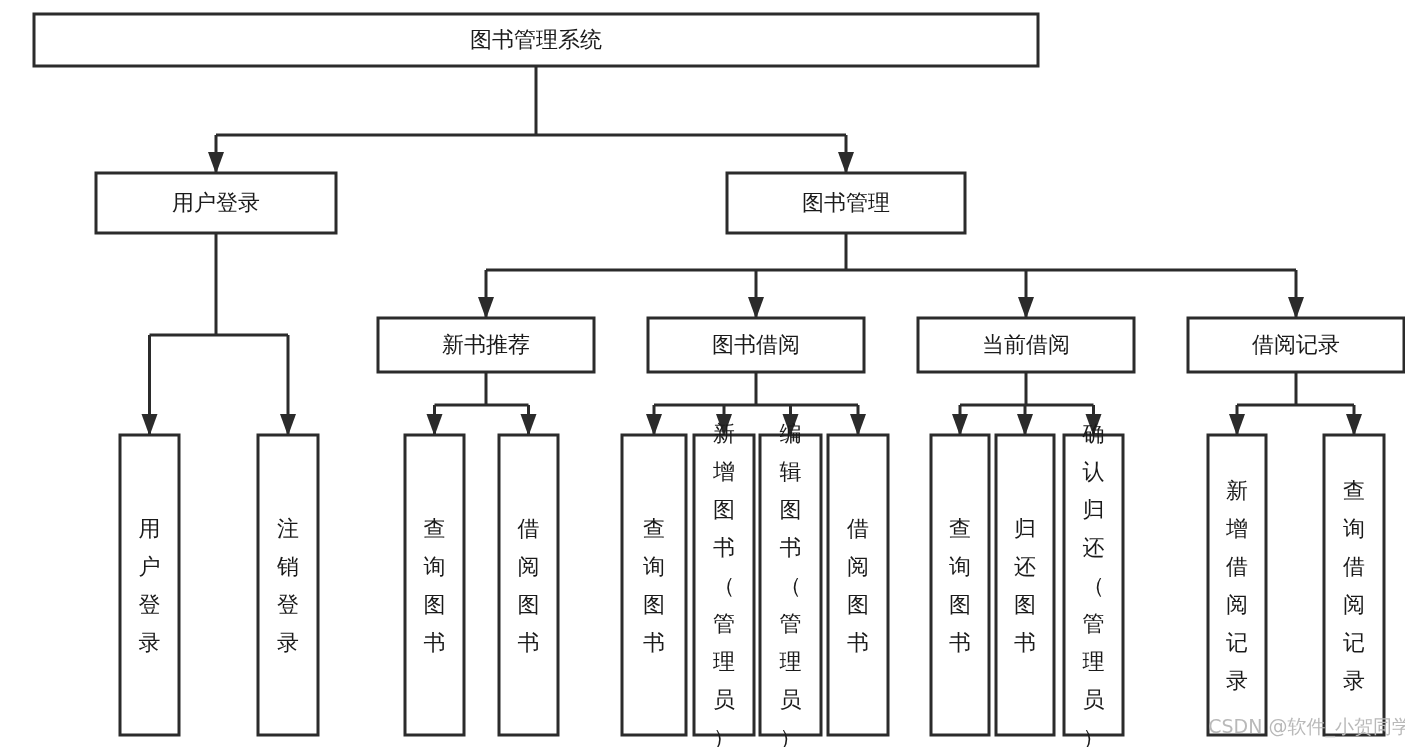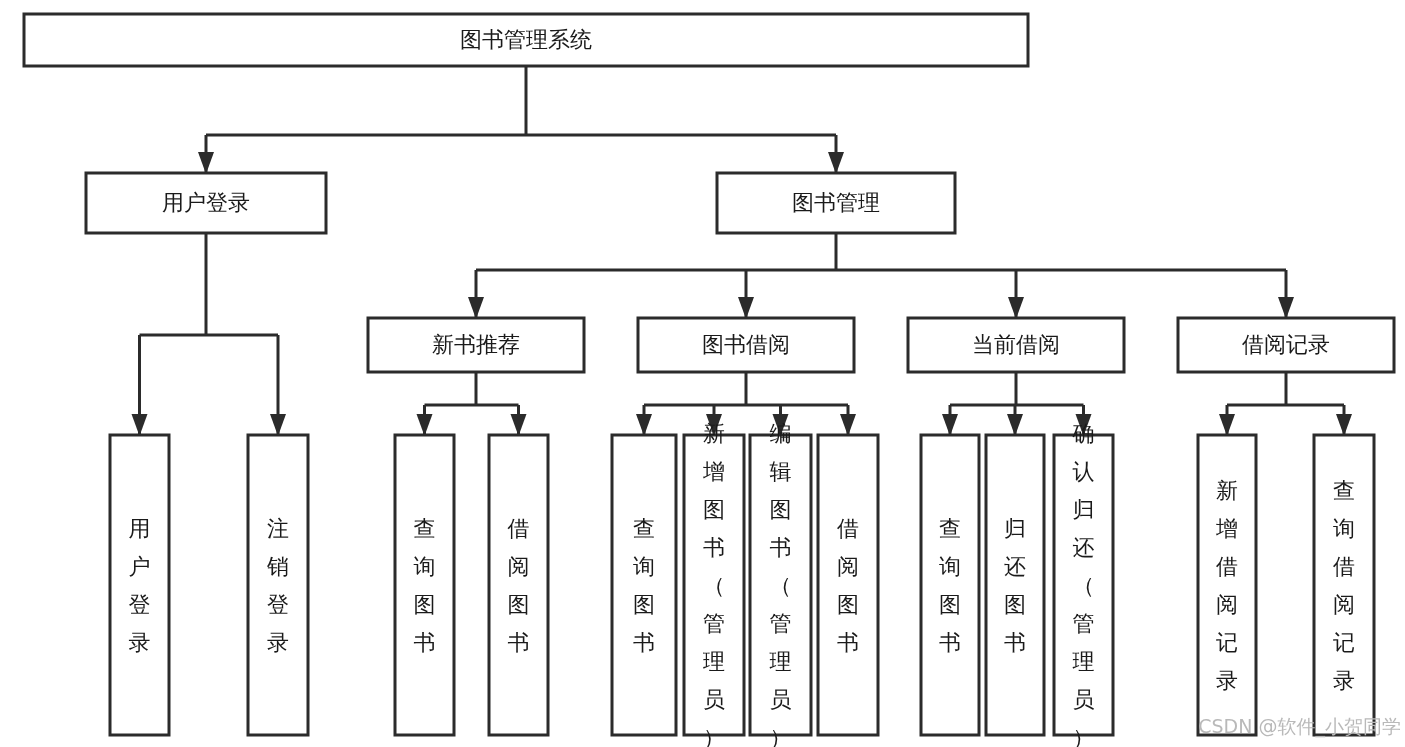--- a/index.html
+++ b/index.html
@@ -9,21 +9,21 @@
   }
   body {
     width: 1405px;
     height: 747px;
     font-family: "DejaVu Sans", "Liberation Sans", sans-serif;
     overflow: hidden;
     position: relative;
   }
   #diagram-root {
     position: absolute;
-    left: 6px;
+    left: 16px;
     top: 0;
     width: 1153px;
     height: 747px;
   }
   svg {
     display: block;
   }
   .node-box {
     fill: #ffffff;
     stroke: #2b2b2b;

